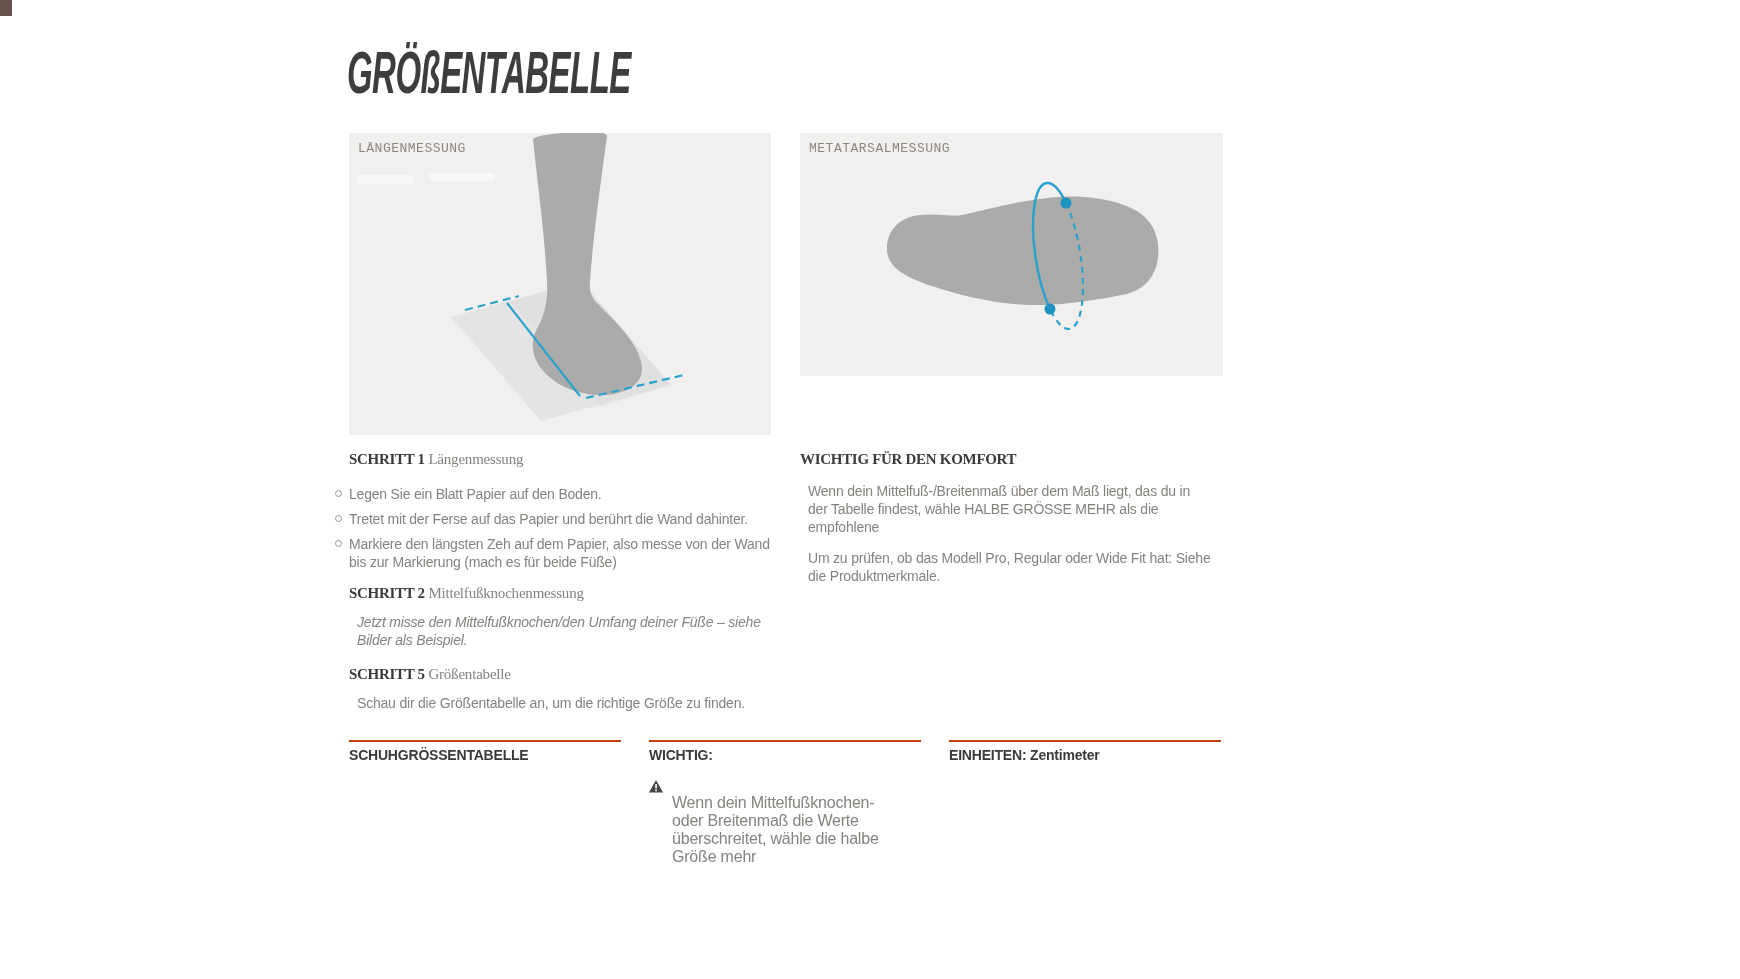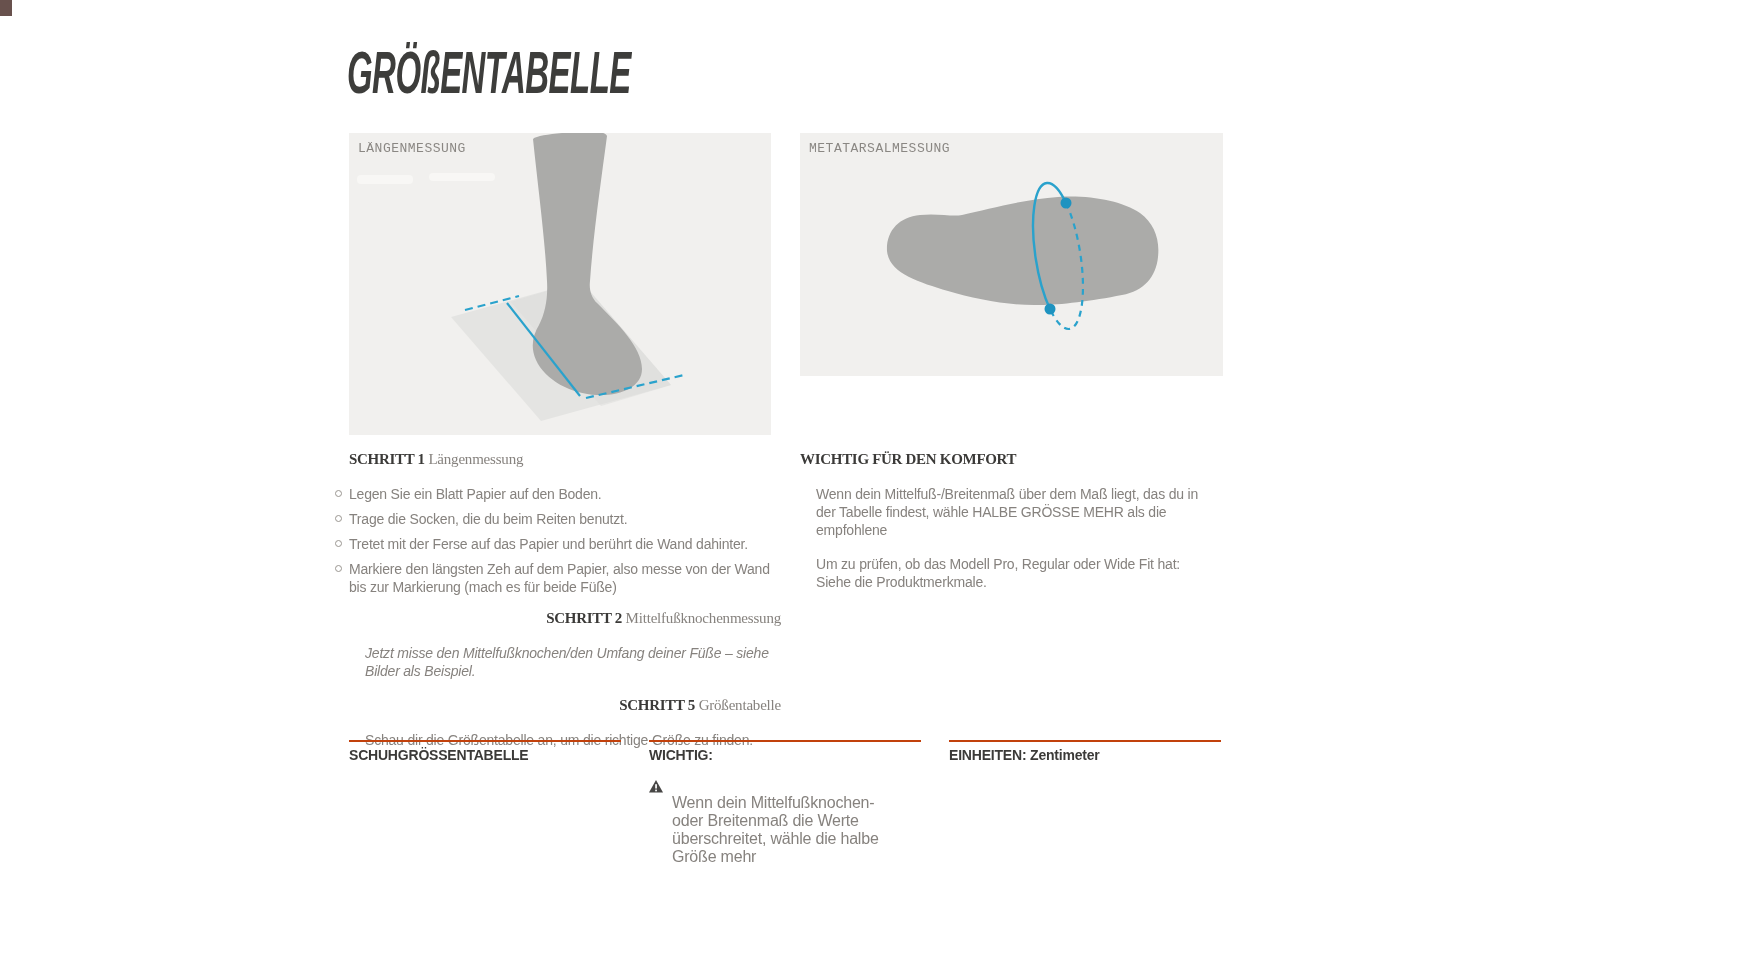--- a/index.html
+++ b/index.html
@@ -37,23 +37,23 @@
   .step{margin:0 0 16px;font-size:15px;line-height:19px;font-family:Liberation Serif, serif;}
   .step b{color:#3b3a38;font-weight:700;letter-spacing:-.3px;}
   .step .step-sub{color:#86827e;}
   .bullets{list-style:none;margin:0 0 13px;padding:0;}
   .bullets li{position:relative;margin:0 0 7px;}
   .bullets li::before{
     content:"";position:absolute;left:-14px;top:5px;width:5px;height:5px;
     border:1.5px solid #9a9691;border-radius:50%;box-sizing:border-box;
     width:7px;height:7px;
   }
-  .body{margin:16px;}
+  .body{margin:8px;}
   .mb16{margin-bottom:16px;}
-  .mb10{margin-bottom:10px;text-align:right;}
+  .mb10{margin-bottom:10px;}
   .mb13{margin-bottom:13px;}
   .narrow{width:414px;font-style:italic;}
   
   .fcol{position:absolute;top:740px;width:272px;border-top:2px solid #c2410c;padding-top:5px;}
   .fc1{left:349px;}
   .fc2{left:649px;}
   .fc3{left:949px;}
   .fheading{margin:0;font-size:14px;font-weight:700;color:#3b3a38;letter-spacing:-.2px;}
   .warning-row{display:flex;margin-top:15px;gap:9px;width:250px;}
   .warn-svg{flex:0 0 auto;margin-top:2px;}
@@ -113,21 +113,20 @@
     <circle cx="266" cy="70" r="5.5" fill="#1e93c0"></circle>
     <circle cx="250" cy="176" r="5.5" fill="#1e93c0"></circle>
   </svg>
   <p class="panel-header">METATARSALMESSUNG</p>
 </section>
 
 <div class="col col-left">
   <p class="step"><b>SCHRITT 1</b> <span class="step-sub">Längenmessung</span></p>
   <ul class="bullets">
     <li>Legen Sie ein Blatt Papier auf den Boden.</li>
-    <li>Trage die Socken, die du beim Reiten benutzt.</li>
     <li>Tretet mit der Ferse auf das Papier und berührt die Wand dahinter.</li>
     <li>Markiere den längsten Zeh auf dem Papier, also messe von der Wand bis zur Markierung (mach es für beide Füße)</li>
   </ul>
   <p class="step mb10"><b>SCHRITT 2</b> <span class="step-sub">Mittelfußknochenmessung</span></p>
   <p class="body mb16 narrow">Jetzt misse den Mittelfußknochen/den Umfang deiner Füße – siehe Bilder als Beispiel.</p>
   <p class="step mb10"><b>SCHRITT 5</b> <span class="step-sub">Größentabelle</span></p>
   <p class="body">Schau dir die Größentabelle an, um die richtige Größe zu finden.</p>
 </div>
 
 <div class="col col-right">

